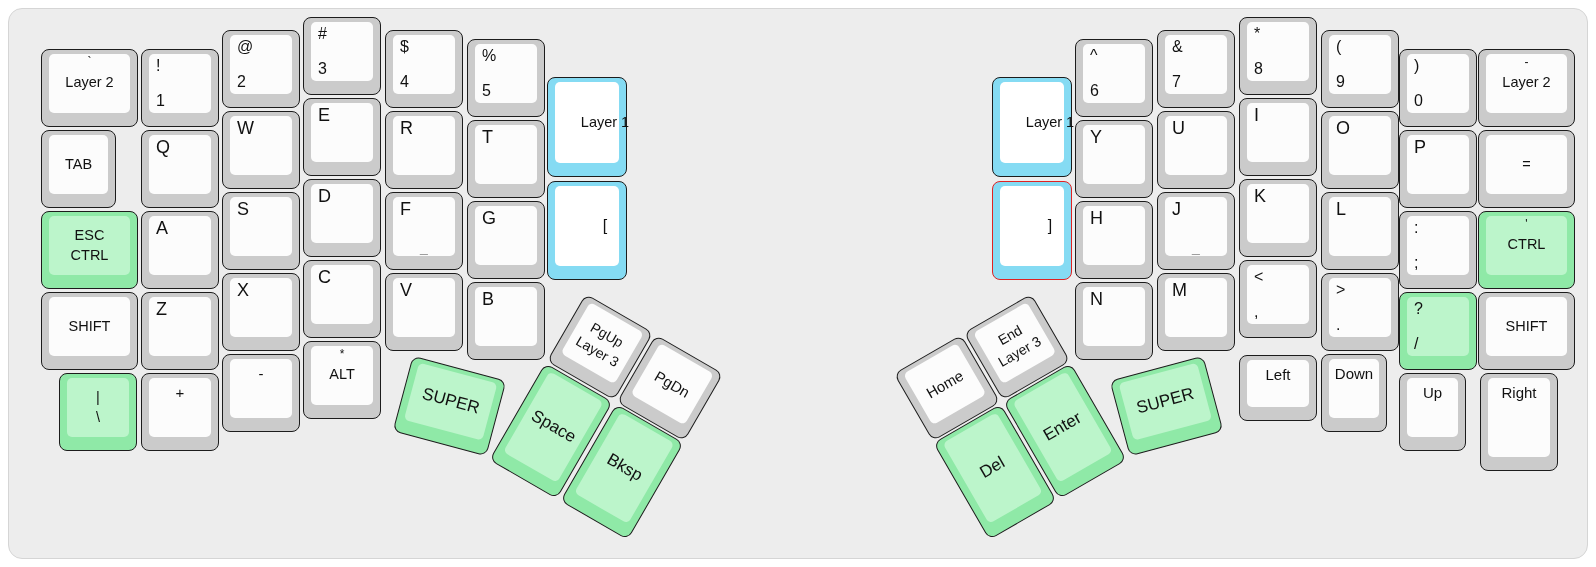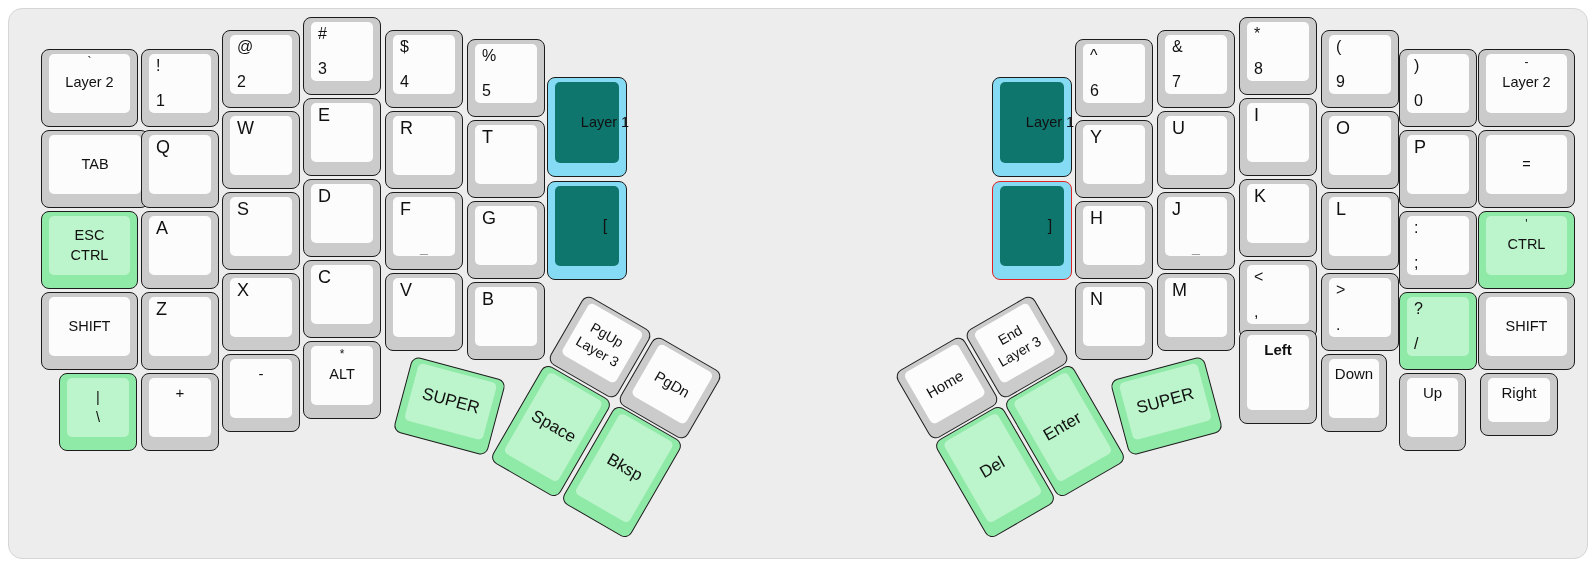--- a/index.html
+++ b/index.html
@@ -31,21 +31,21 @@
   .key.selected{border:1.5px solid #e02222;}
   .keytop{
     position:absolute;
     left:7px;right:7px;top:4px;bottom:13px;
     border-radius:5px;
     font-size:14.5px;
     line-height:1.2;
   }
   .gray .keytop{background:#fcfcfc;}
   .green .keytop{background:#bcf5cb;}
-  .blue .keytop{background:#0f766e;padding-left:36px;}
+  .blue .keytop{background:#ffffff;padding-left:36px;}
   .lbl{font-size:inherit;white-space:nowrap;}
   
   .keytop.letter .l0{position:absolute;top:2px;left:7px;font-size:18px;}
   .keytop.letter .l1{position:absolute;bottom:0px;left:0;right:0;text-align:center;font-size:14px;color:#9a9a9a;}
   
   .keytop.pair .l0{position:absolute;top:2px;left:7px;font-size:16px;}
   .keytop.pair .l1{position:absolute;bottom:3px;left:7px;font-size:16px;}
   
   .keytop.center{display:flex;flex-direction:column;align-items:center;justify-content:center;gap:2px;text-align:center;}
   
@@ -59,21 +59,21 @@
 <body>
 
 <div id="canvas">
   <div class="board"></div>
 <div class="key gray" style="left: 41px; top: 49px; width: 97px; height: 78px;">
       <div class="keytop glyphtop">
         <span class="lbl l0">`</span>
         <span class="lbl l1">Layer 2</span>
       </div>
     </div>
-    <div class="key gray" style="left: 41px; top: 130px; width: 108px; height: 78px;">
+    <div class="key gray" style="left: 41px; top: 130px; width: 75px; height: 78px;">
       <div class="keytop center">
         <span class="lbl l0">TAB</span>
       </div>
     </div>
     <div class="key green" style="left: 41px; top: 211px; width: 97px; height: 78px;">
       <div class="keytop center">
         <span class="lbl l0">ESC</span>
         <span class="lbl l1">CTRL</span>
       </div>
     </div>
@@ -314,21 +314,21 @@
       <div class="keytop letter">
         <span class="lbl l0">K</span>
       </div>
     </div>
     <div class="key gray" style="left: 1239px; top: 260px; width: 78px; height: 78px;">
       <div class="keytop pair">
         <span class="lbl l0">&lt;</span>
         <span class="lbl l1">,</span>
       </div>
     </div>
-    <div class="key gray" style="left: 1239px; top: 330px; width: 78px; height: 94px; font-weight: bold;">
+    <div class="key gray" style="left: 1239px; top: 355px; width: 78px; height: 66px;">
       <div class="keytop topcenter">
         <span class="lbl l0">Left</span>
       </div>
     </div>
     <div class="key gray" style="left: 1321px; top: 30px; width: 78px; height: 78px;">
       <div class="keytop pair">
         <span class="lbl l0">(</span>
         <span class="lbl l1">9</span>
       </div>
     </div>
@@ -396,21 +396,21 @@
       <div class="keytop glyphtop">
         <span class="lbl l0">'</span>
         <span class="lbl l1">CTRL</span>
       </div>
     </div>
     <div class="key gray" style="left: 1478px; top: 292px; width: 97px; height: 78px;">
       <div class="keytop center">
         <span class="lbl l0">SHIFT</span>
       </div>
     </div>
-    <div class="key gray" style="left: 1480px; top: 373px; width: 78px; height: 63px;">
+    <div class="key gray" style="left: 1480px; top: 373px; width: 78px; height: 98px;">
       <div class="keytop topcenter">
         <span class="lbl l0">Right</span>
       </div>
     </div>
     <div class="key gray" style="left: 978px; top: 308px; width: 78px; height: 78px; transform: rotate(-30deg); transform-origin: center center;">
       <div class="keytop center" style="font-size: 14px;">
         <span class="lbl l0">End</span>
         <span class="lbl l1">Layer 3</span>
       </div>
     </div>

